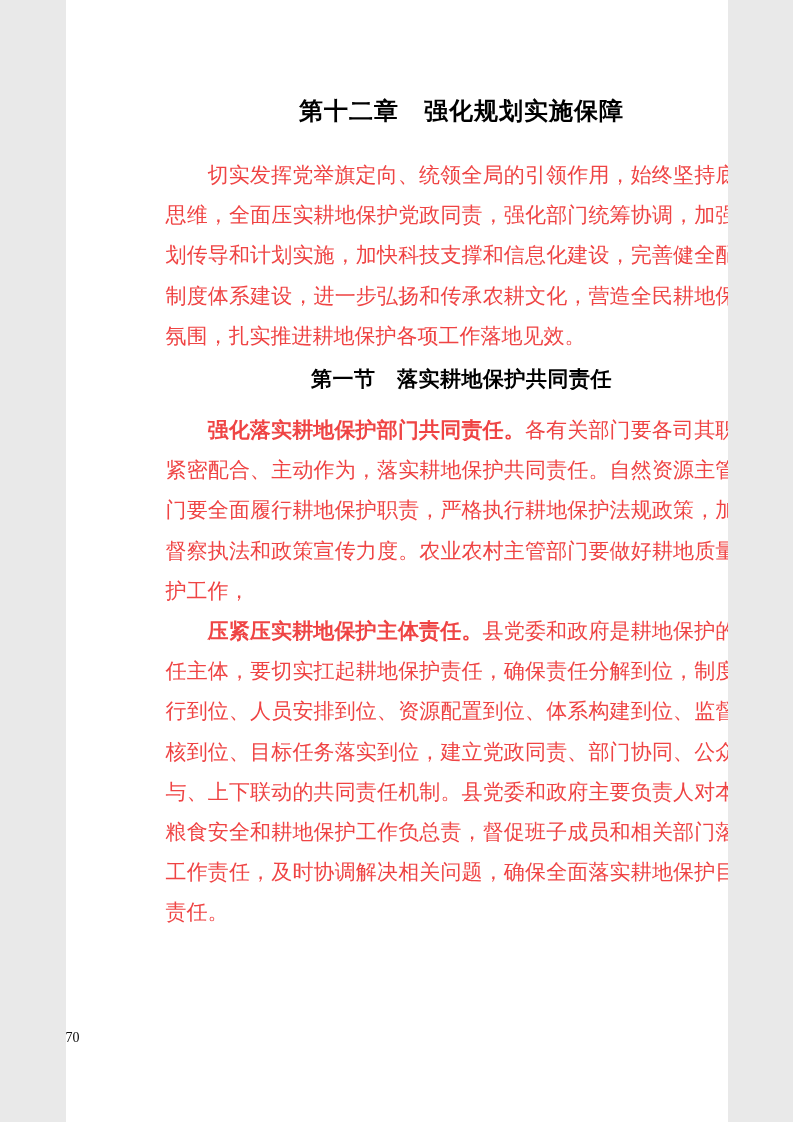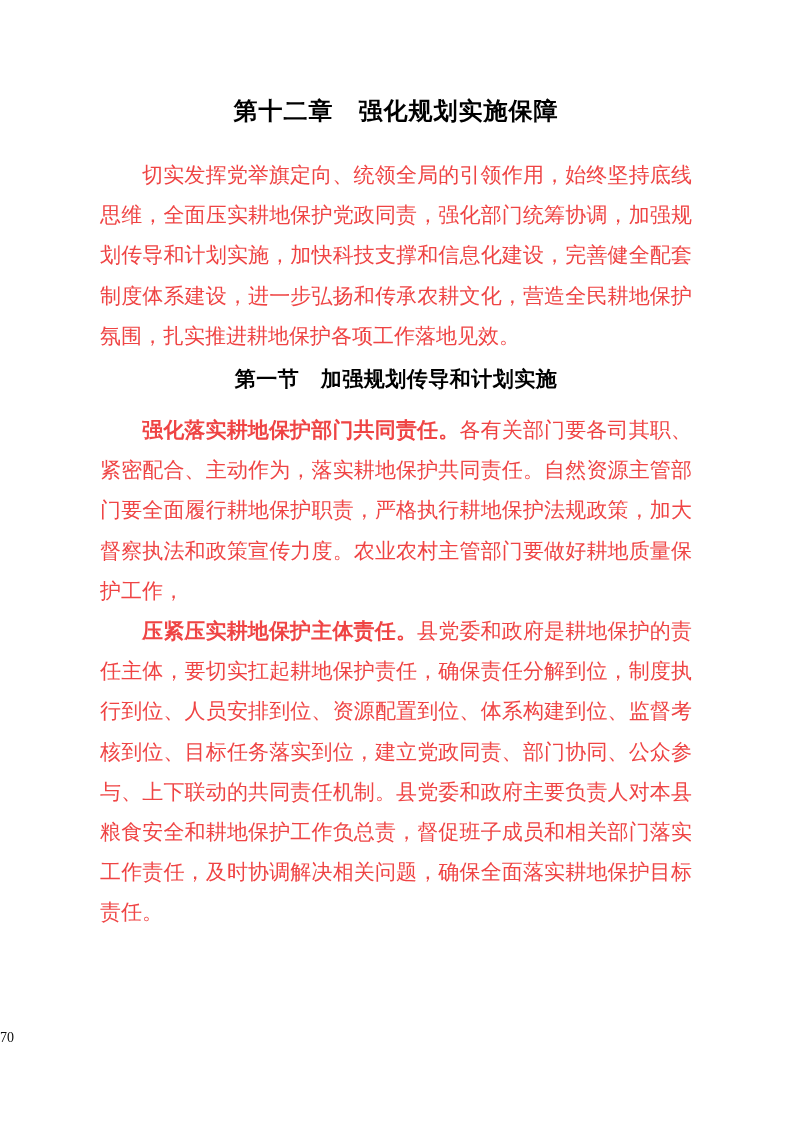--- a/index.html
+++ b/index.html
@@ -2,21 +2,21 @@
 <html><head>
 <meta charset="utf-8">
 <style>
   html, body {
     margin: 0;
     padding: 0;
     background: #e9e9e9;
   }
   .page {
     position: relative;
-    width: 793px;
+    width: 662px;
     height: 1122px;
     margin: 0 auto;
     background: #ffffff;
     overflow: hidden;
     color: #000000;
   }
   .content {
     position: absolute;
     left: 100px;
     top: 95px;
@@ -66,21 +66,21 @@
 </head>
 <body>
 
 <div class="page">
   <div class="content">
 
     <h1 class="chapter-title">第十二章　强化规划实施保障</h1>
 
     <p class="body-para">切实发挥党举旗定向、统领全局的引领作用，始终坚持底线思维，全面压实耕地保护党政同责，强化部门统筹协调，加强规划传导和计划实施，加快科技支撑和信息化建设，完善健全配套制度体系建设，进一步弘扬和传承农耕文化，营造全民耕地保护氛围，扎实推进耕地保护各项工作落地见效。</p>
 
-    <h2 class="section-title">第一节　加强规划传导和计划实施</h2>
+    <h2 class="section-title">第一节　落实耕地保护共同责任</h2>
 
 
     <p class="body-para"><span class="lead">强化落实耕地保护部门共同责任。</span><span>各有关部门要各司其职、紧密配合、主动作为，落实耕地保护共同责任。自然资源主管部门要全面履行耕地保护职责，严格执行耕地保护法规政策，加大督察执法和政策宣传力度。农业农村主管部门要做好耕地质量保护工作，</span></p>
 
     <p class="body-para"><span class="lead">压紧压实耕地保护主体责任。</span><span>县党委和政府是耕地保护的责任主体，要切实扛起耕地保护责任，确保责任分解到位，制度执行到位、人员安排到位、资源配置到位、体系构建到位、监督考核到位、目标任务落实到位，建立党政同责、部门协同、公众参与、上下联动的共同责任机制。县党委和政府主要负责人对本县粮食安全和耕地保护工作负总责，督促班子成员和相关部门落实工作责任，及时协调解决相关问题，确保全面落实耕地保护目标责任。</span></p>
 
   </div>
 
   <div class="page-number">70</div>
 </div>

